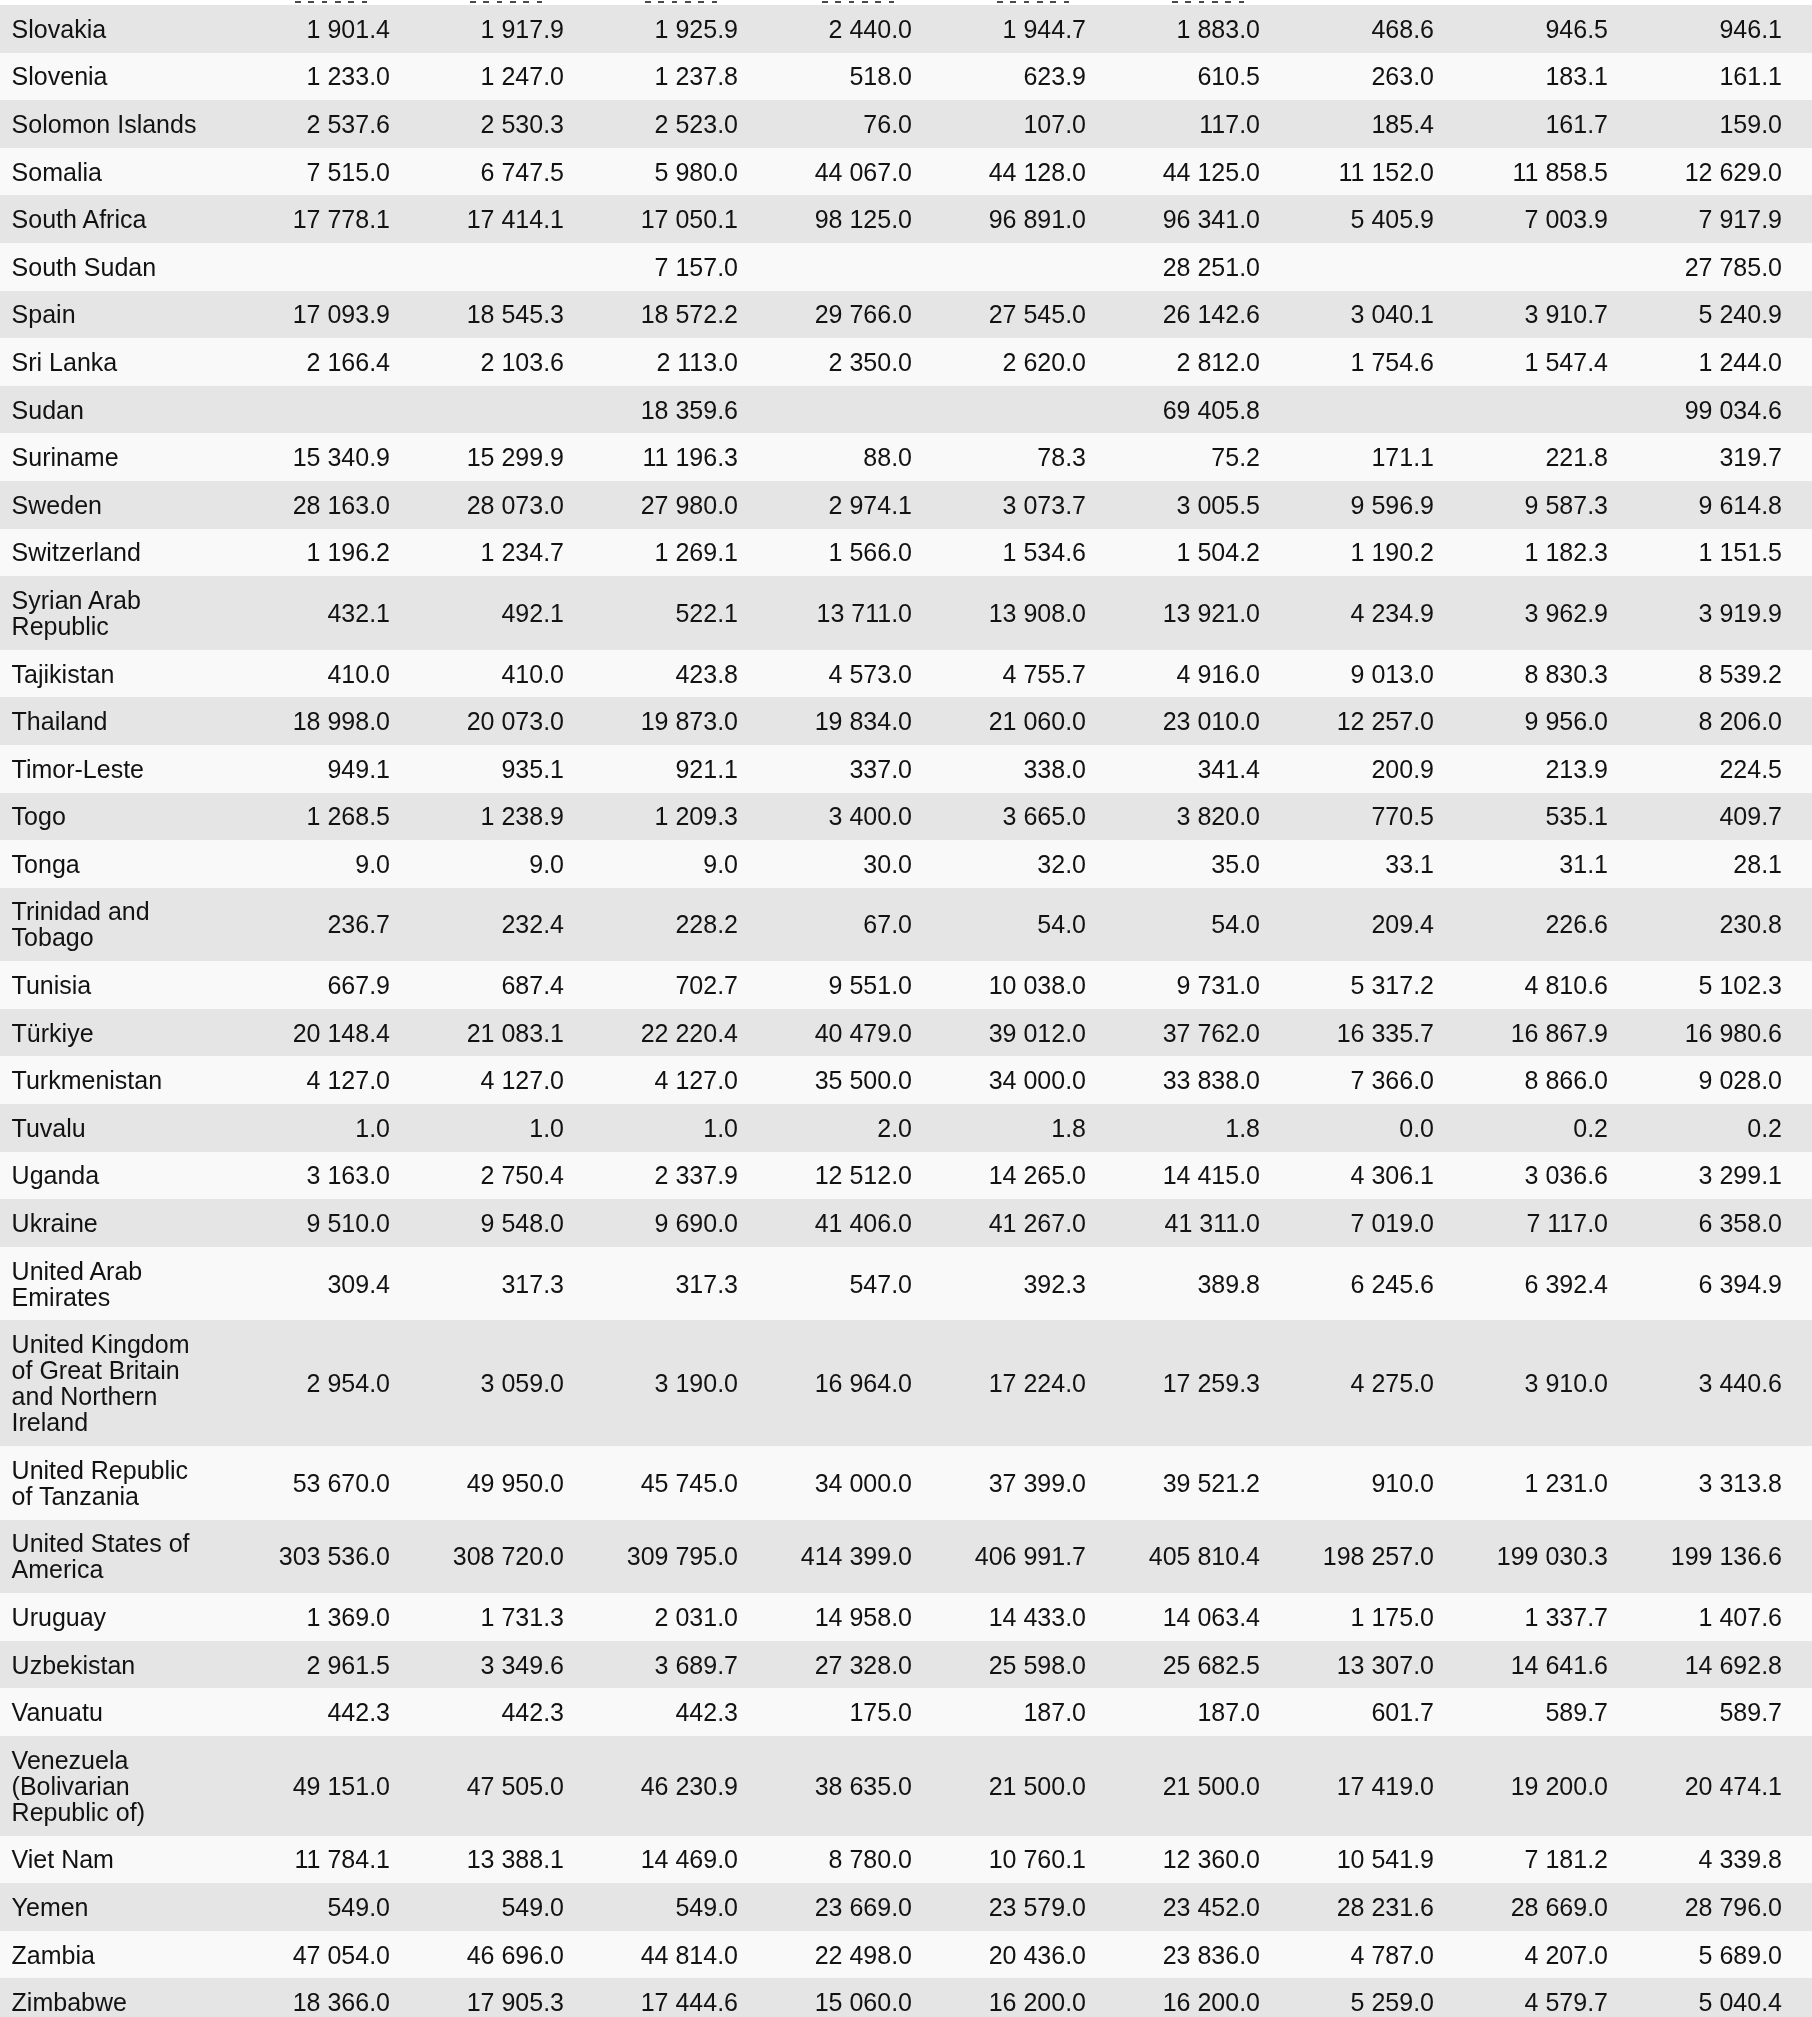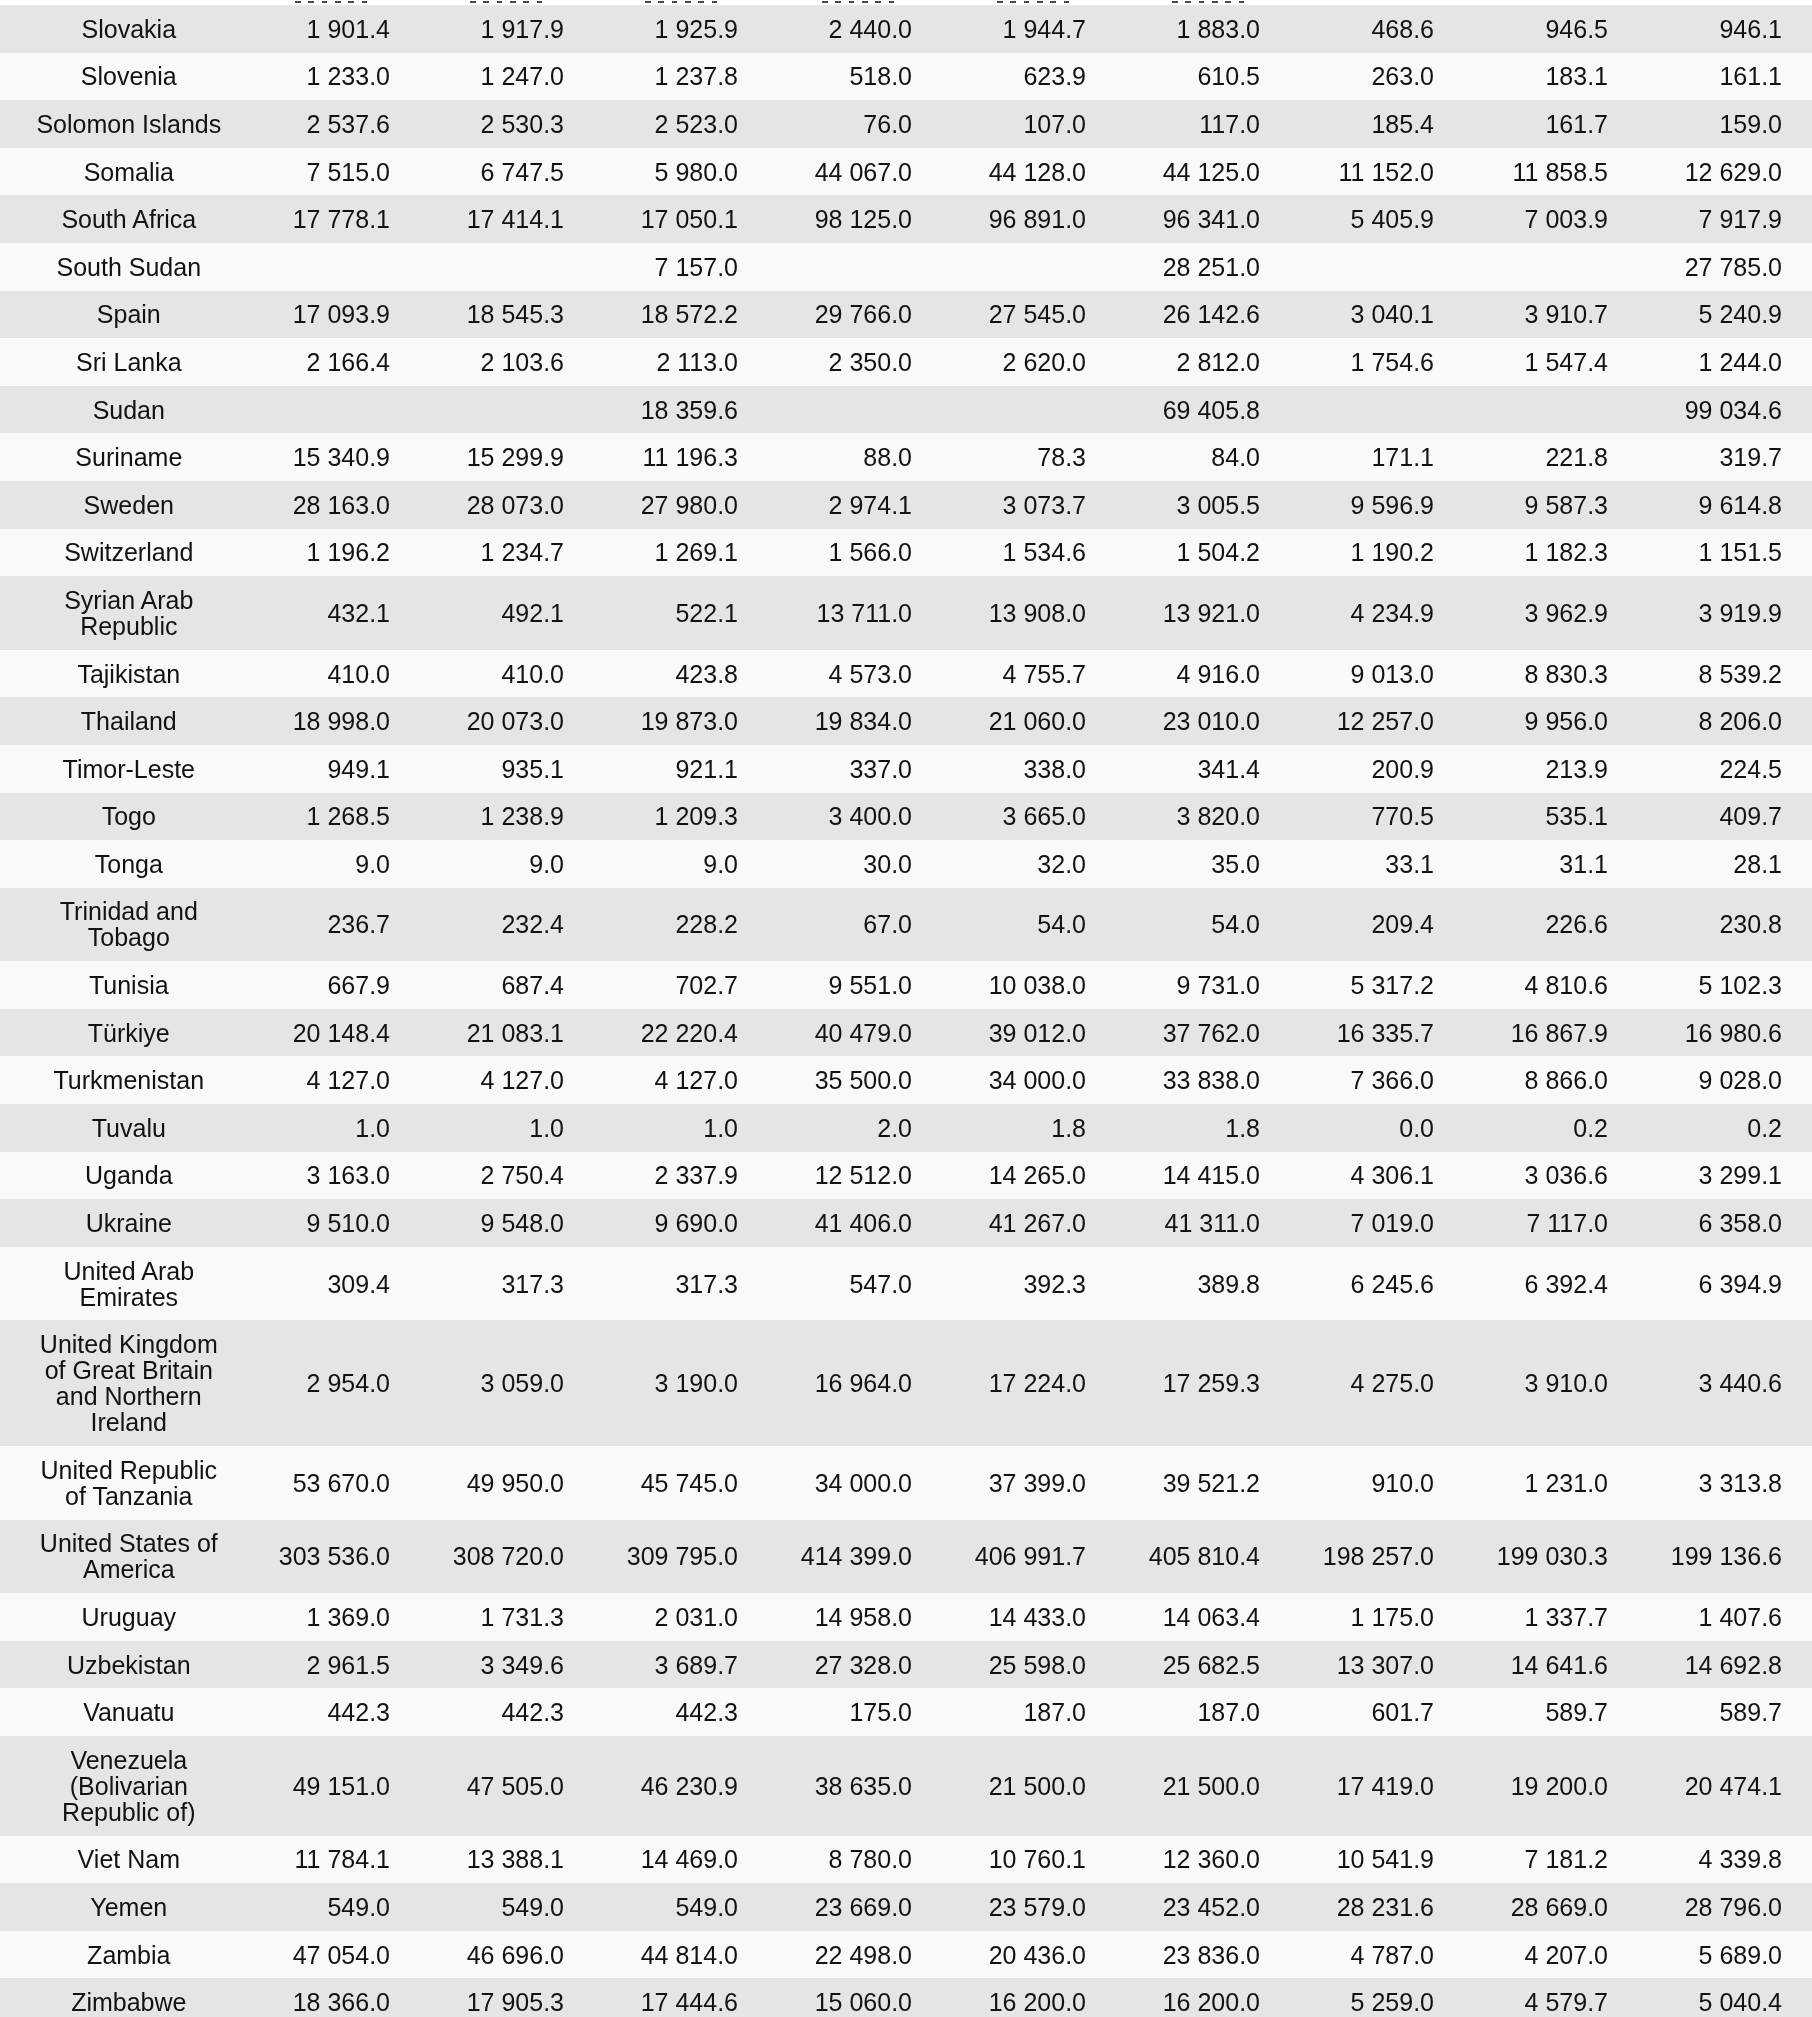--- a/index.html
+++ b/index.html
@@ -30,21 +30,21 @@
     border-collapse:collapse;
     table-layout:fixed;
   }
   td{
     font-size:25px;
     vertical-align:middle;
     line-height:26px;
     word-wrap:break-word;
   }
   td.country{
-    text-align:center;
+    text-align:left;
     padding:10.8px 5px 10.8px 11.6px;
     white-space:pre-line;
   }
   td.val{
     text-align:right;
     padding:10.8px 35px 10.8px 0;
   }
   tr.gray{background:var(--row-gray);}
   tr.light{background:var(--row-light);}
   .bottom-sliver{
@@ -178,21 +178,21 @@
         <td class="val"></td>
         <td class="val">99 034.6</td>
       </tr>
       <tr class="light">
         <td class="country">Suriname</td>
         <td class="val">15 340.9</td>
         <td class="val">15 299.9</td>
         <td class="val">11 196.3</td>
         <td class="val">88.0</td>
         <td class="val">78.3</td>
-        <td class="val">84.0</td>
+        <td class="val">75.2</td>
         <td class="val">171.1</td>
         <td class="val">221.8</td>
         <td class="val">319.7</td>
       </tr>
       <tr class="gray">
         <td class="country">Sweden</td>
         <td class="val">28 163.0</td>
         <td class="val">28 073.0</td>
         <td class="val">27 980.0</td>
         <td class="val">2 974.1</td>

